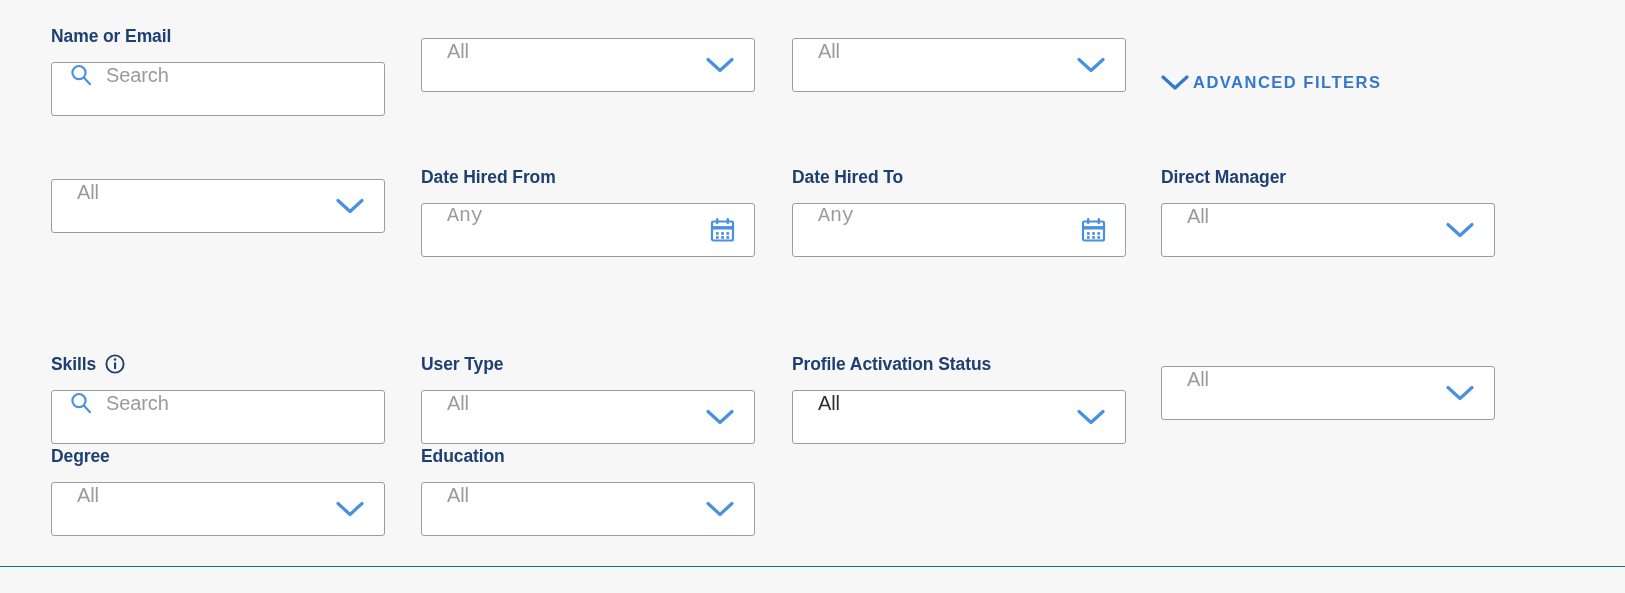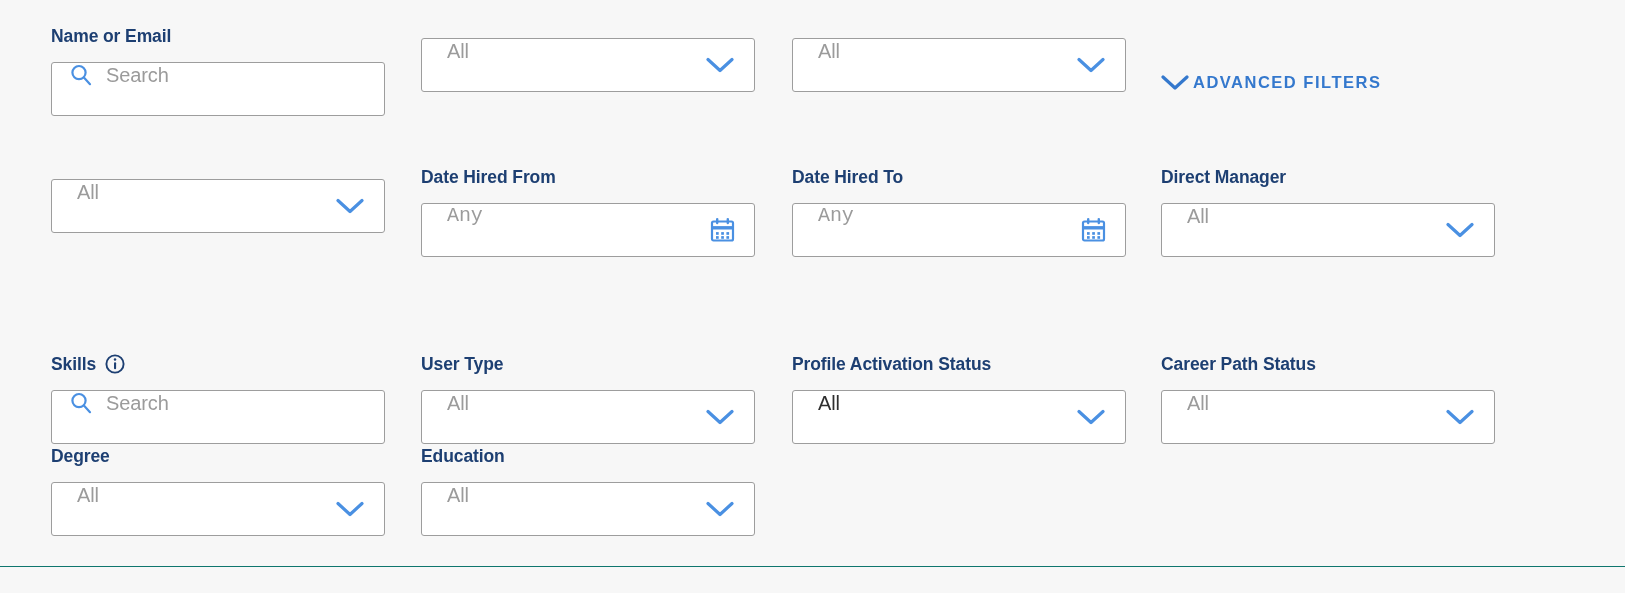--- a/index.html
+++ b/index.html
@@ -256,23 +256,20 @@
             <span>Profile Activation Status</span>
           </div>
           <div class="control select">
             <span class="ctrl-text value">All</span>
             <svg class="chevron" viewBox="0 0 28 17">
               <path d="M2 3 L14 14 L26 3" fill="none" stroke="#4a90e2" stroke-width="3.2" stroke-linecap="round" stroke-linejoin="round"></path>
             </svg>
           </div>
         </div>
         <div class="field col4 row3">
-          <div class="field-label">
-            <span>Career Path Status</span>
-          </div>
           <div class="control select">
             <span class="ctrl-text">All</span>
             <svg class="chevron" viewBox="0 0 28 17">
               <path d="M2 3 L14 14 L26 3" fill="none" stroke="#4a90e2" stroke-width="3.2" stroke-linecap="round" stroke-linejoin="round"></path>
             </svg>
           </div>
         </div>
         <div class="field col1 row4">
           <div class="field-label">
             <span>Degree</span>

